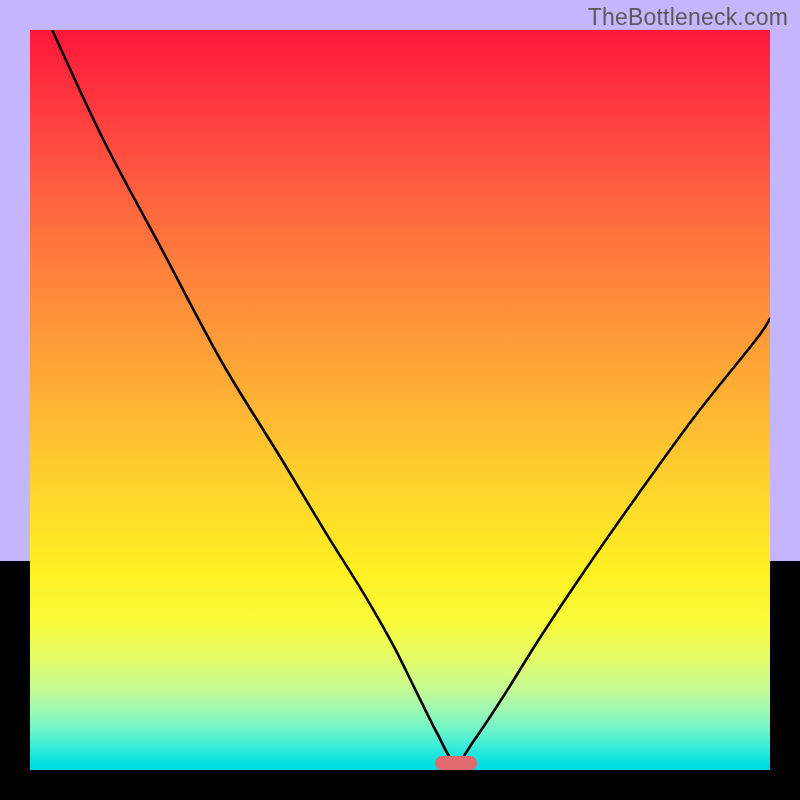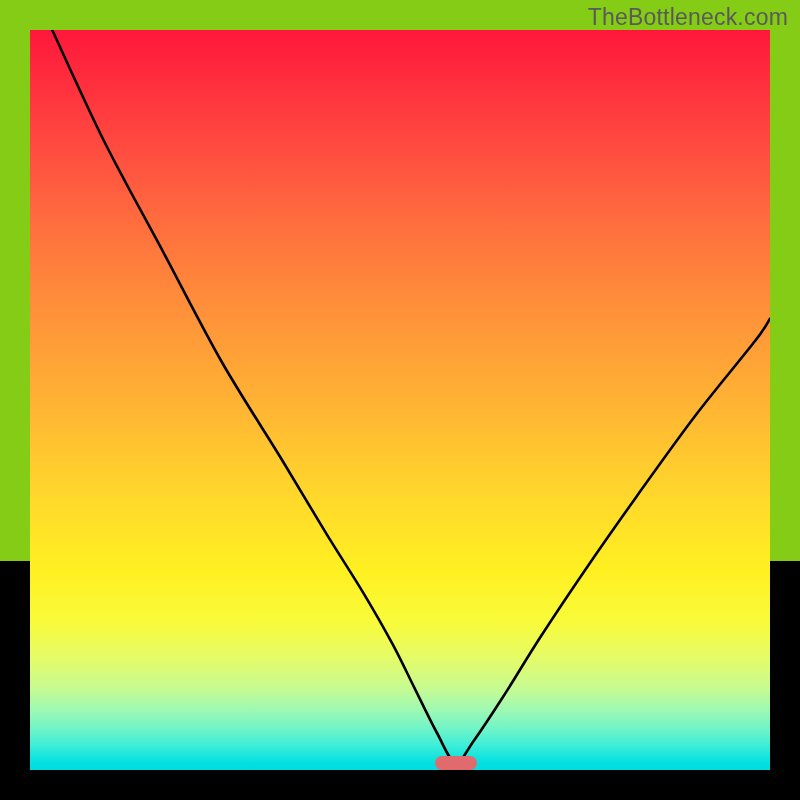--- a/index.html
+++ b/index.html
@@ -1,20 +1,20 @@
 <!DOCTYPE html>
 <html><head>
 <meta charset="utf-8">
 <style>
   * { margin: 0; padding: 0; box-sizing: border-box; }
   html, body { width: 800px; height: 800px; overflow: hidden; background: #000; }
   .container {
     width: 800px;
     height: 561px;
-    background: #84cc16;
+    background: #c4b5fd;
     position: relative;
   }
   .watermark {
     position: absolute;
     top: 4px;
     right: 12px;
     font-family: Arial, Helvetica, sans-serif;
     font-size: 23px;
     font-weight: 500;
     color: #5a5a5a;

